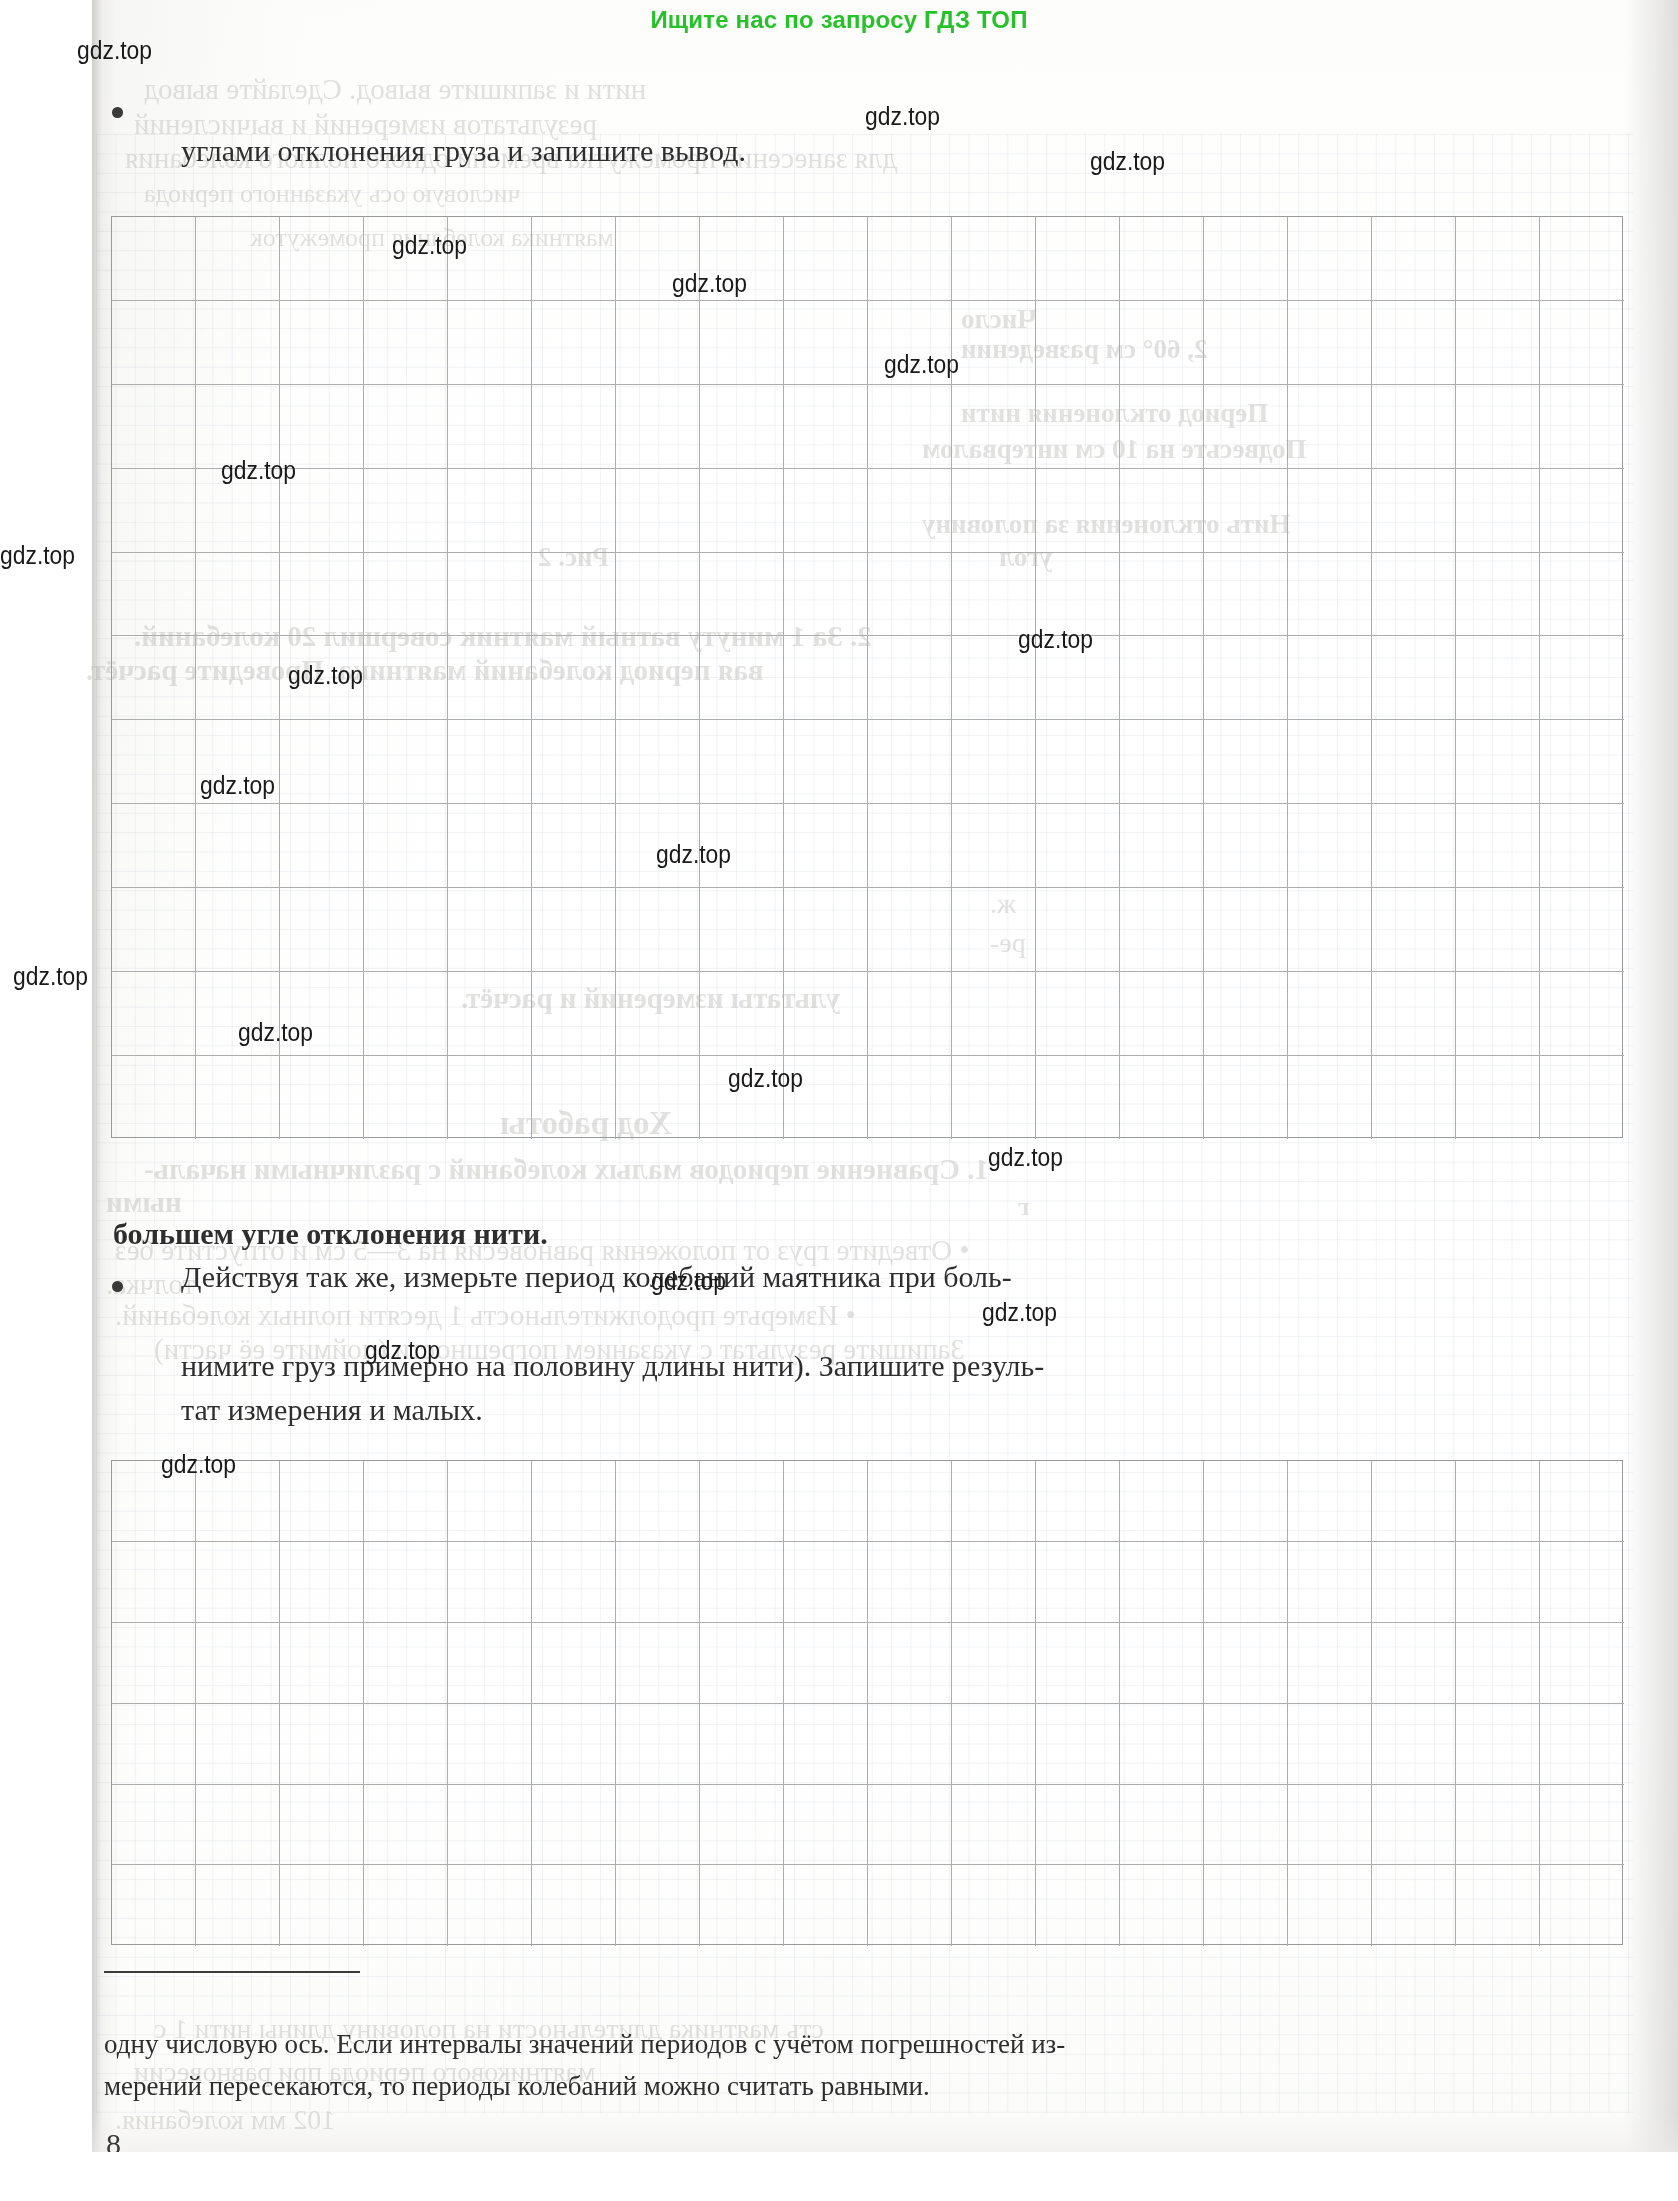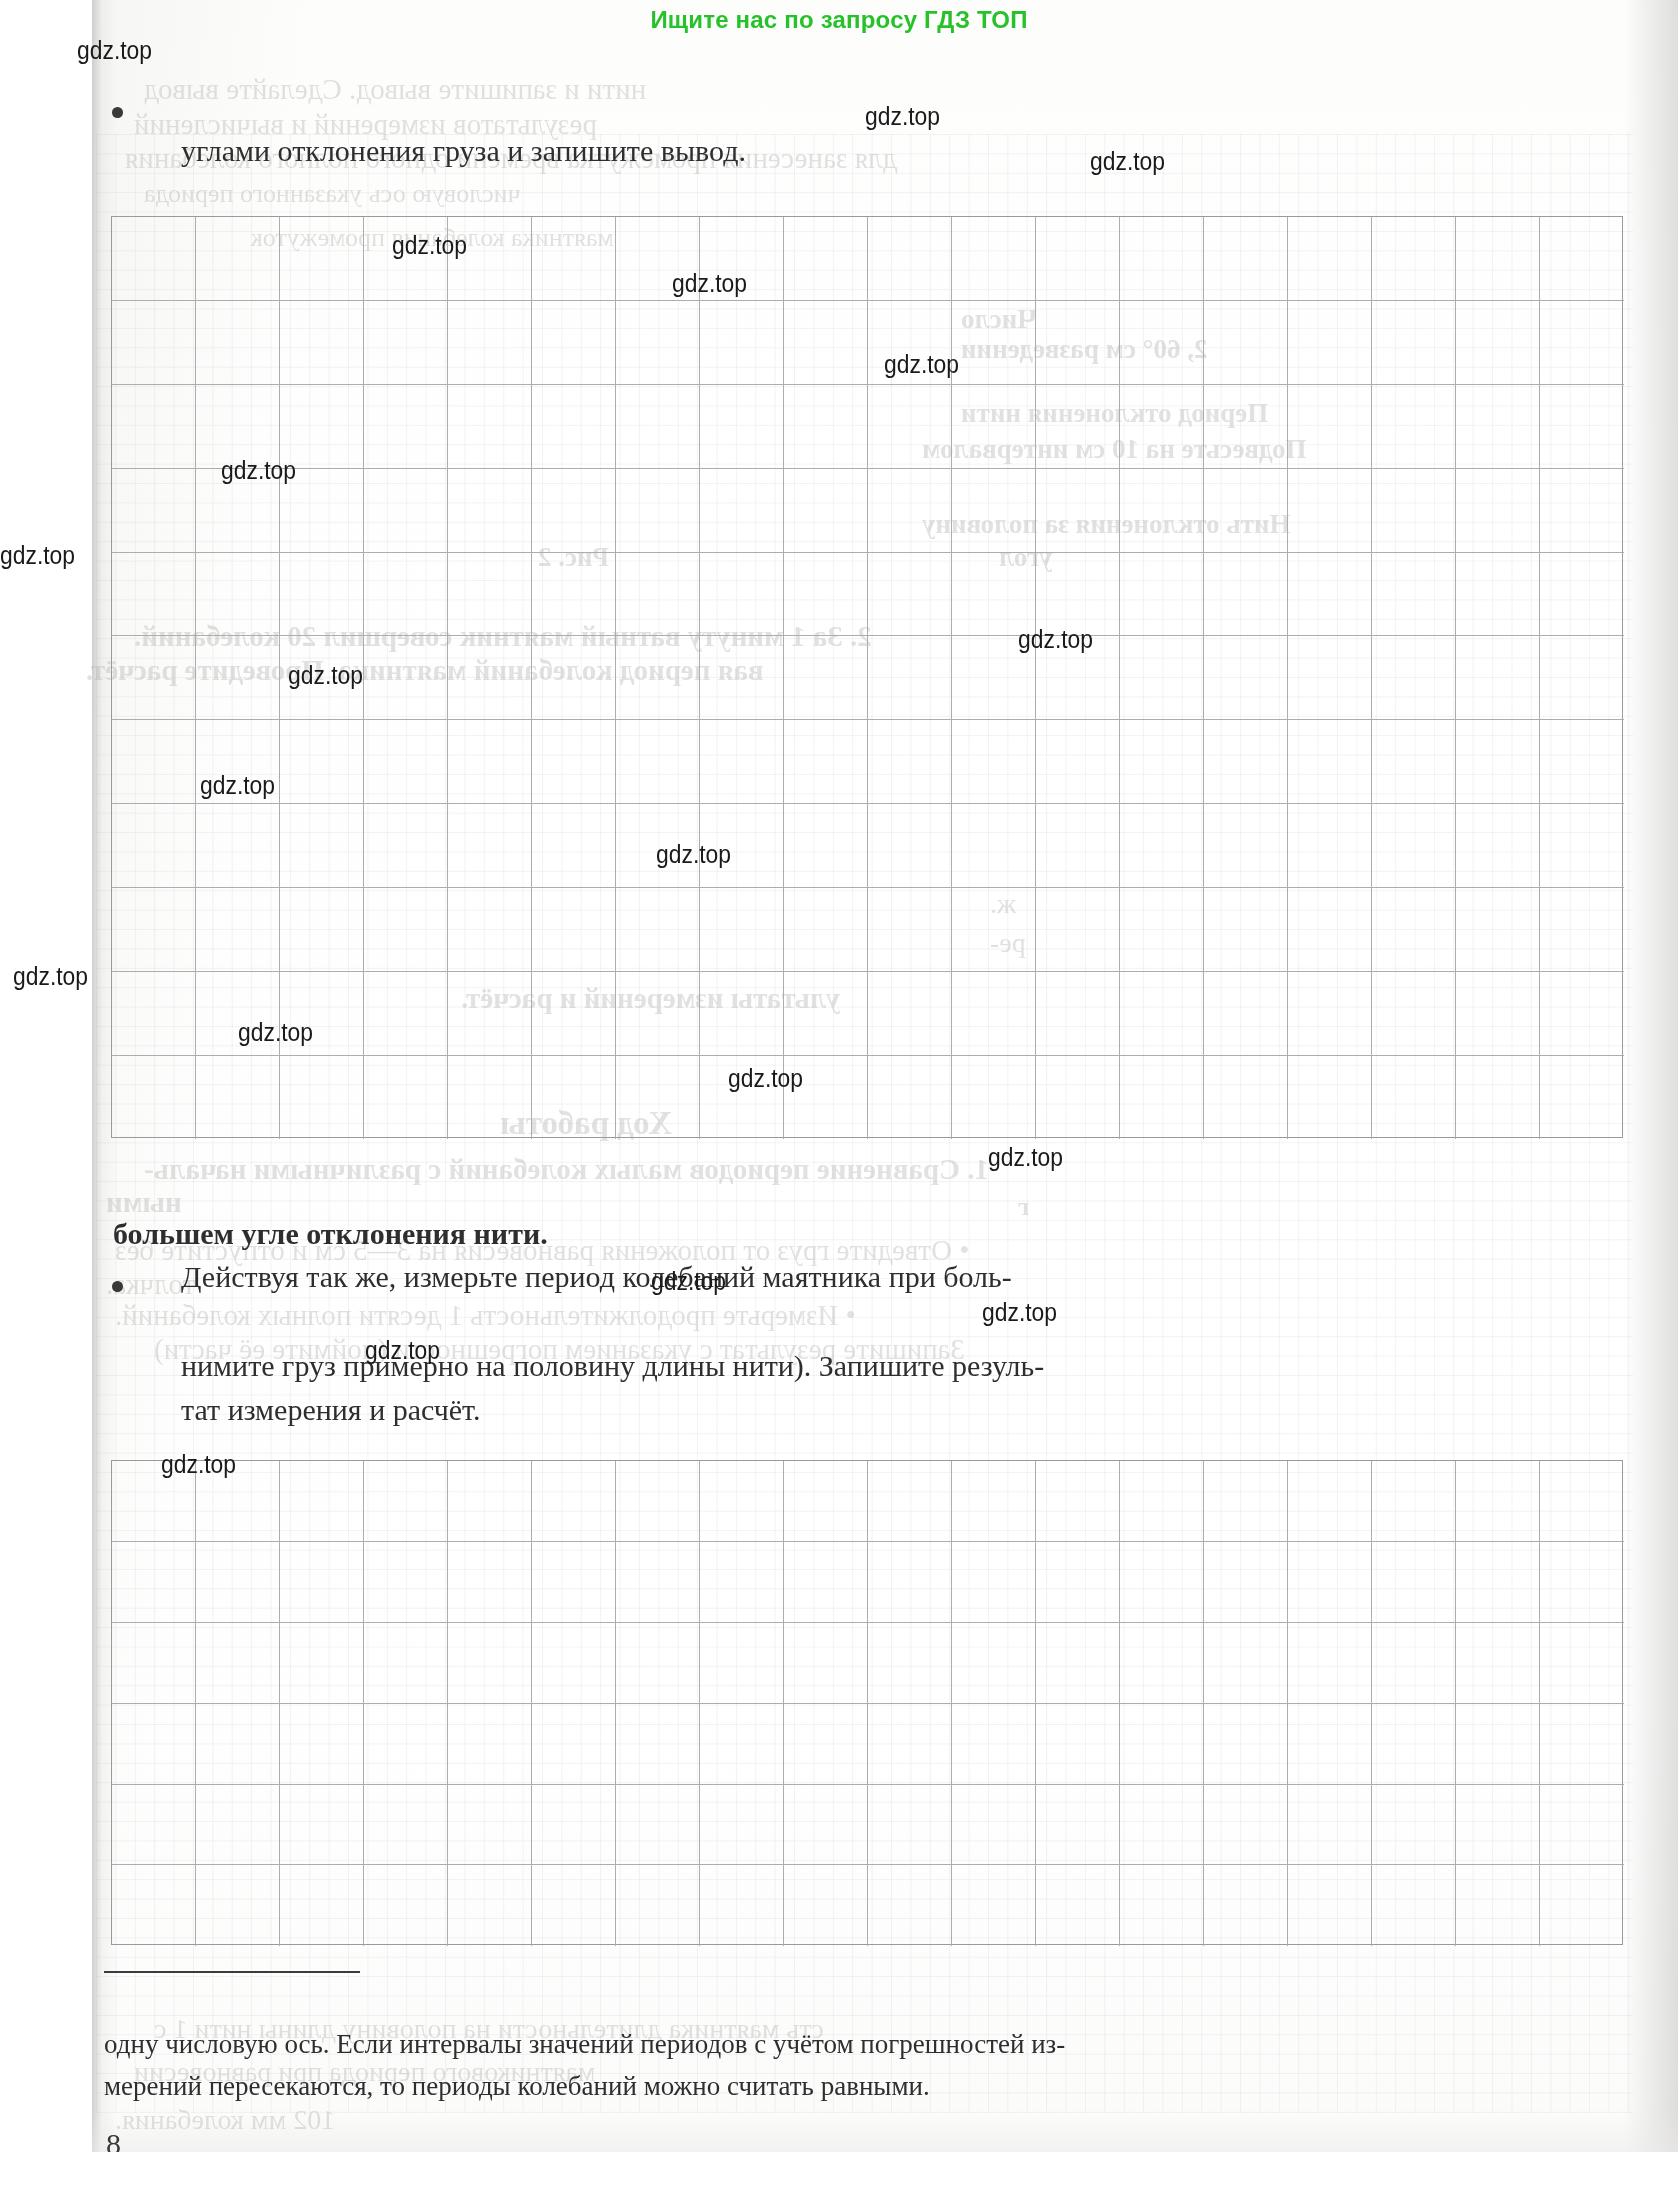--- a/index.html
+++ b/index.html
@@ -420,21 +420,21 @@
       <div class="gcell" style="left: 1260px; top: 838px; width: 84px; height: 84px; border-bottom: none;"></div>
       <div class="gcell" style="left: 1344px; top: 838px; width: 84px; height: 84px; border-bottom: none;"></div>
       <div class="gcell" style="left: 1428px; top: 838px; width: 84px; height: 84px; border-right: none; border-bottom: none;"></div>
     </div>
 
   <div class="just-line b" style="left:113px; top:1217px;">большем угле отклонения нити.</div>
 
   <div class="bullet-dot" style="left:112px; top:1281px;"></div>
   <div class="just-line" style="left:181px; top:1260px;">Действуя так же, измерьте период колебаний маятника при боль-</div>
   <div class="just-line" style="left:181px; top:1349px;">нимите груз примерно на половину длины нити). Запишите резуль-</div>
-  <div class="just-line" style="left:181px; top:1393px;">тат измерения и расчёт.</div>
+  <div class="just-line" style="left:181px; top:1393px;">тат измерения и малых.</div>
 
   <div class="gridtable" id="grid-bottom" style="left:111px; top:1460px; width:1512px; height:485px;">
       <div class="gcell" style="left: 0px; top: 0px; width: 84px; height: 81px;"></div>
       <div class="gcell" style="left: 84px; top: 0px; width: 84px; height: 81px;"></div>
       <div class="gcell" style="left: 168px; top: 0px; width: 84px; height: 81px;"></div>
       <div class="gcell" style="left: 252px; top: 0px; width: 84px; height: 81px;"></div>
       <div class="gcell" style="left: 336px; top: 0px; width: 84px; height: 81px;"></div>
       <div class="gcell" style="left: 420px; top: 0px; width: 84px; height: 81px;"></div>
       <div class="gcell" style="left: 504px; top: 0px; width: 84px; height: 81px;"></div>
       <div class="gcell" style="left: 588px; top: 0px; width: 84px; height: 81px;"></div>

